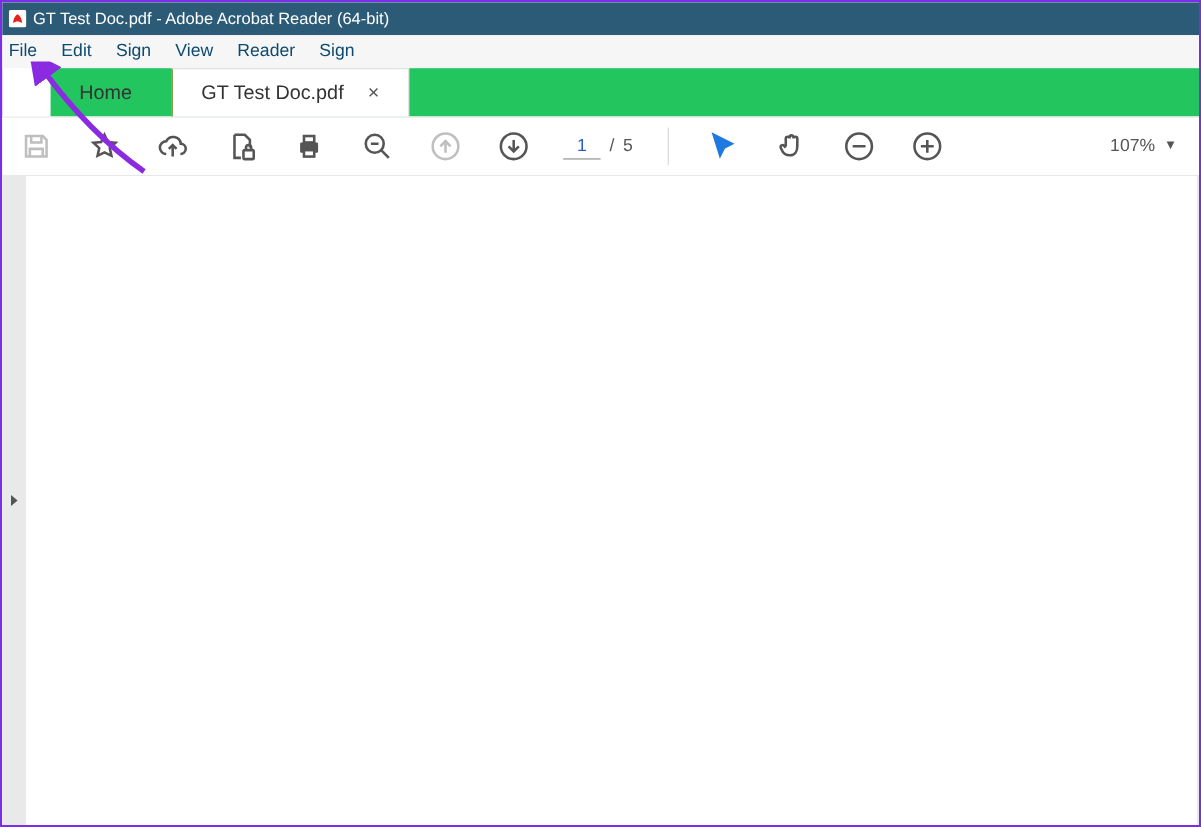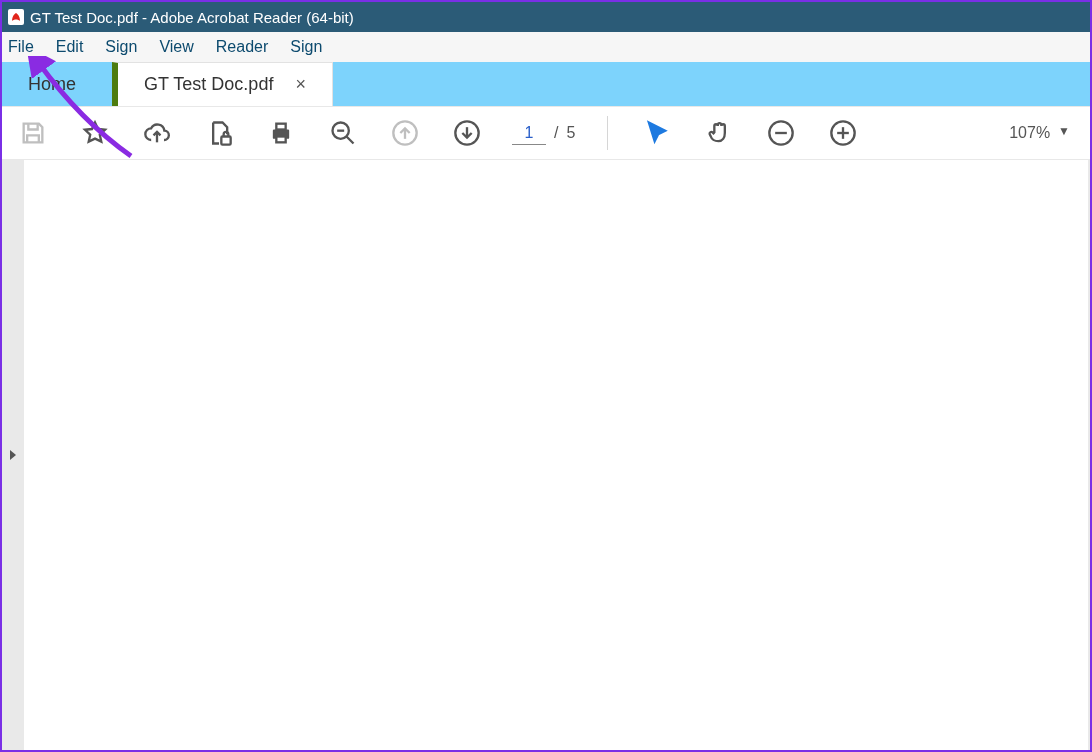--- a/index.html
+++ b/index.html
@@ -5,24 +5,24 @@
   html,body{margin:0;padding:0;font-family:"Segoe UI",Arial,sans-serif;background:#fff;}
   .window{width:1092px;height:752px;box-sizing:border-box;border:2px solid #7a2fe6;position:relative;display:flex;flex-direction:column;overflow:hidden;}
   
   .titlebar{height:30px;background:#2b5b77;display:flex;align-items:center;color:#fff;font-size:15px;padding:0 6px;gap:6px;}
   .app-icon{width:16px;height:16px;display:flex;align-items:center;justify-content:center;}
   .title-text{white-space:nowrap;}
   
   .menubar{height:30px;background:#f6f6f6;display:flex;align-items:center;padding:0 6px;gap:22px;color:#0c4a6e;font-size:16px;}
   .menubar span{cursor:default;}
   
-  .tabrow{height:44px;background:#7dd3fc;display:flex;align-items:stretch;}
+  .tabrow{height:44px;background:#22c55e;display:flex;align-items:stretch;margin-left:44px;}
   .tab{display:flex;align-items:center;padding:0 26px;font-size:18px;color:#333;position:relative;}
   .tab.home{width:58px;padding:0 26px;}
-  .tab.doc{background:#fff;border-top:1px solid #e2e2e2;border-left:6px solid #4d7c0f;border-right:1px solid #e2e2e2;display:flex;gap:22px;align-items:center;}
+  .tab.doc{background:#fff;border-top:1px solid #e2e2e2;border-left:1px solid #4d7c0f;border-right:1px solid #e2e2e2;display:flex;gap:22px;align-items:center;}
   .tab .close{font-size:18px;color:#555;}
   
   .toolbar{height:52px;background:#fff;border-top:1px solid #e8e8e8;border-bottom:1px solid #e8e8e8;display:flex;align-items:center;padding:0 14px;gap:28px;color:#3a3a3a;}
   .tool{width:34px;height:34px;display:flex;align-items:center;justify-content:center;}
   .tool svg{width:28px;height:28px;stroke:#555;fill:none;stroke-width:2;}
   .tool.disabled svg{stroke:#bfbfbf;}
   .toolbar .sep{width:1px;height:34px;background:#d6d6d6;margin:0 4px;}
   .page-box{display:flex;align-items:center;gap:8px;font-size:16px;color:#555;}
   .page-box input{width:34px;text-align:center;border:none;border-bottom:1px solid #888;font-size:16px;padding:2px 0;color:#2a5fc9;outline:none;}
   .zoom-box{display:flex;align-items:flex-start;gap:8px;font-size:16px;color:#555;margin-left:auto;margin-right:6px;}

